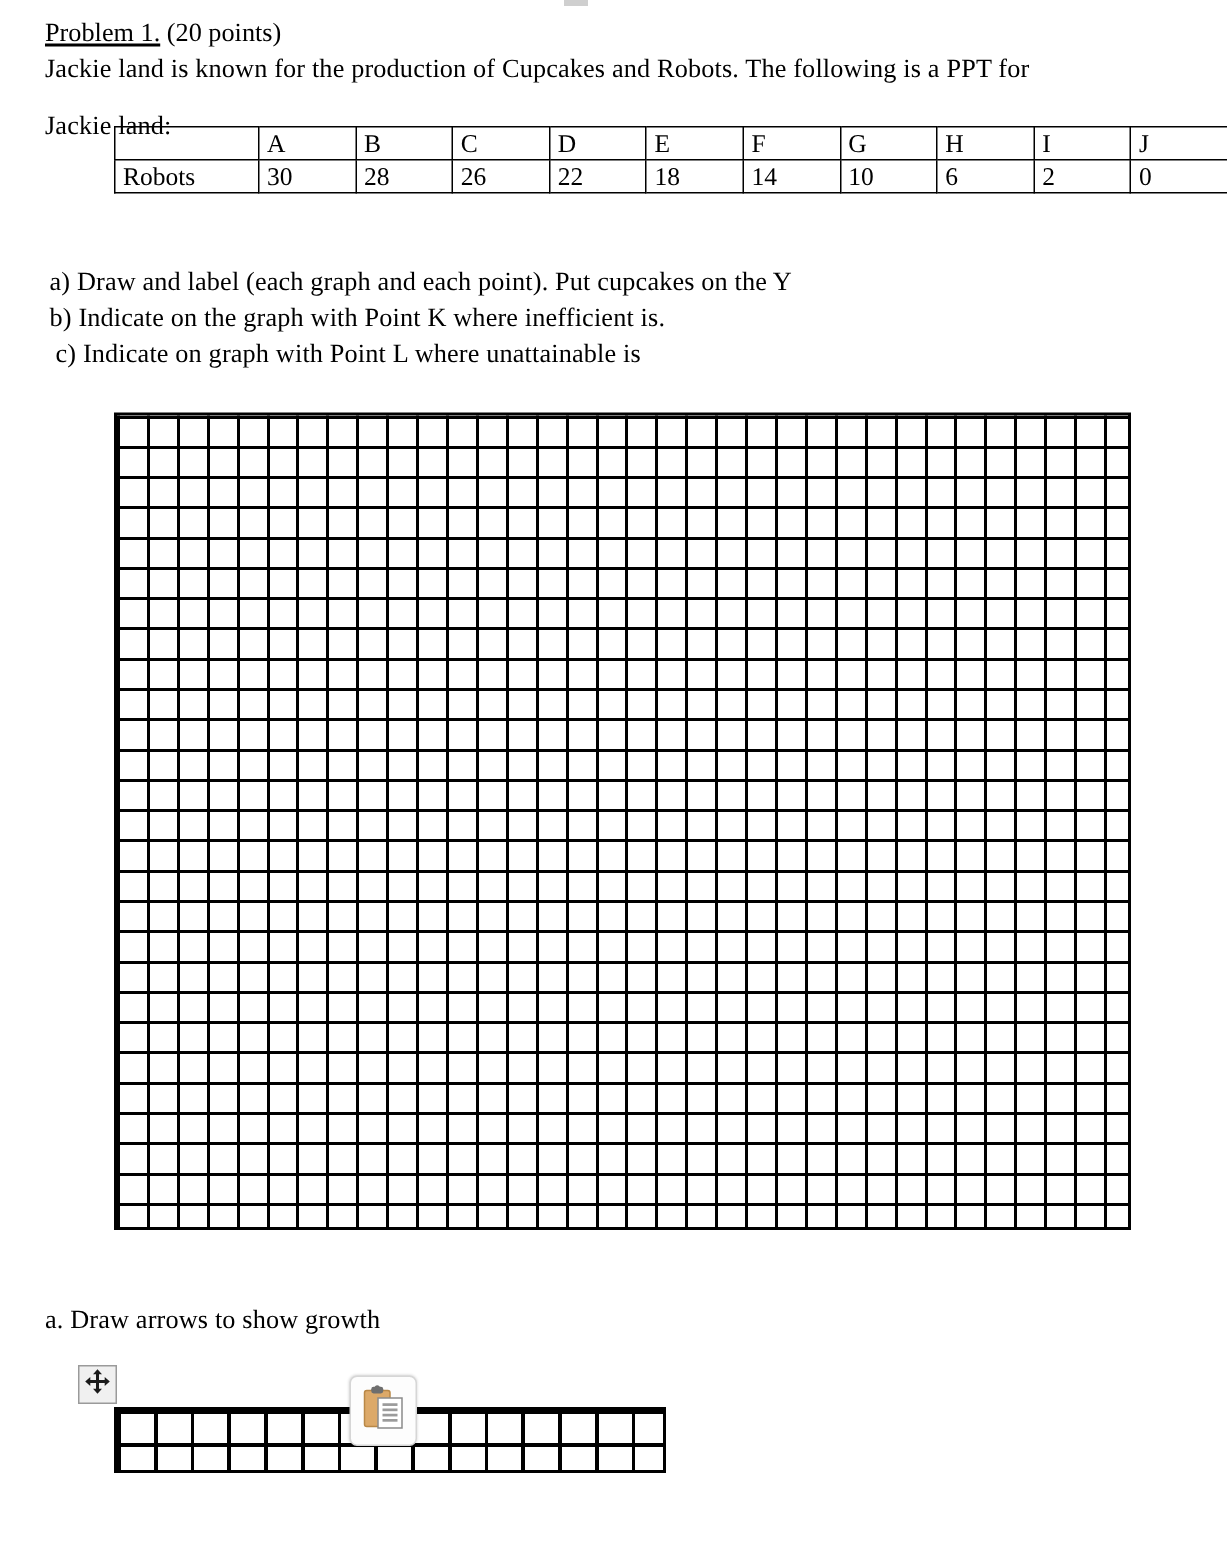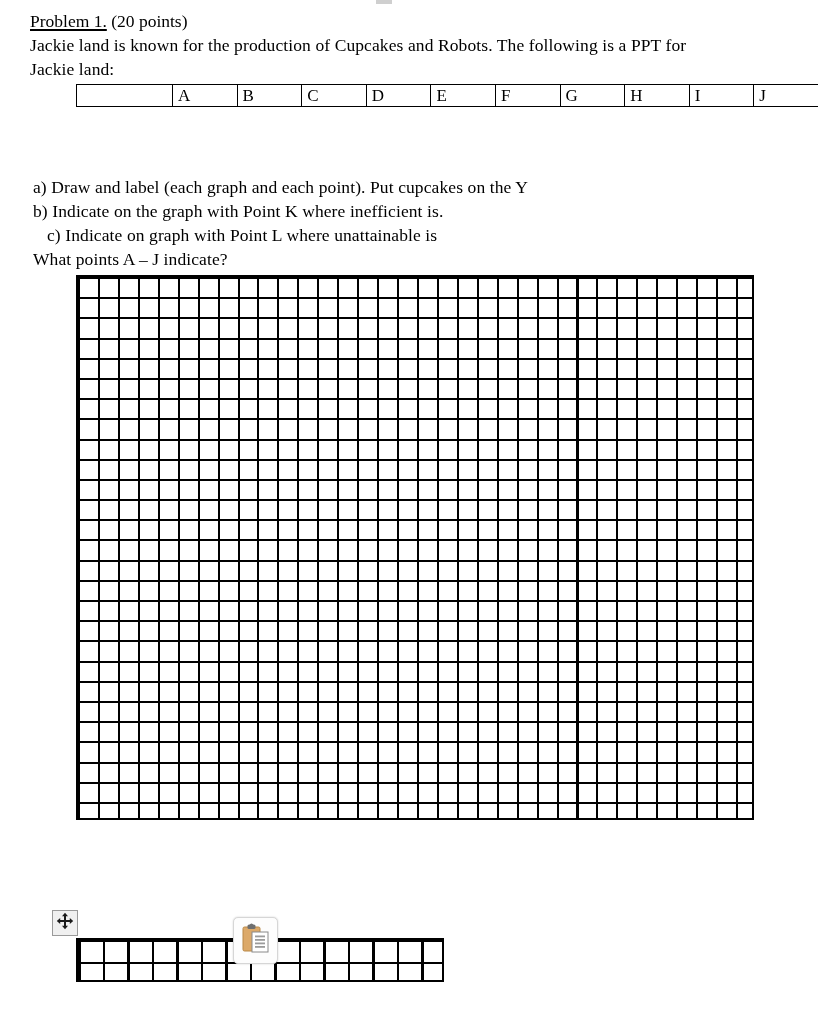--- a/index.html
+++ b/index.html
@@ -49,25 +49,25 @@
     line-height: 24px;
     white-space: nowrap;
   }
   .underlined-head .u {
     text-decoration: underline;
     text-decoration-thickness: 2px;
     text-underline-offset: 2px;
   }
 
   #line-intro-1 { left: 30px; top: 33px; }
-  #line-intro-2 { left: 30px; top: 57px; }
+  #line-intro-2 { left: 30px; top: 71px; }
 
   #line-a { left: 33px; top: 175px; }
   #line-b { left: 33px; top: 199px; font-family: Liberation Serif, serif; }
-  #line-c { left: 47px; top: 223px; }
+  #line-c { left: 37px; top: 223px; }
   #line-d { left: 33px; top: 247px; }
 
   #line-now   { left: 30px; top: 843px; }
   #line-ba    { left: 30px; top: 867px; }
   #line-bb    { left: 30px; top: 891px; }
 
   
   .ppt-table {
     position: absolute;
     left: 76px;
@@ -175,30 +175,43 @@
       <td class="datacol">B</td>
       <td class="datacol">C</td>
       <td class="datacol">D</td>
       <td class="datacol">E</td>
       <td class="datacol">F</td>
       <td class="datacol">G</td>
       <td class="datacol">H</td>
       <td class="datacol">I</td>
       <td class="datacol">J</td>
     </tr>
+    <tr>
+      <td class="rowlabel">Robots</td>
+      <td class="datacol">30</td>
+      <td class="datacol">28</td>
+      <td class="datacol">26</td>
+      <td class="datacol">22</td>
+      <td class="datacol">18</td>
+      <td class="datacol">14</td>
+      <td class="datacol">10</td>
+      <td class="datacol">6</td>
+      <td class="datacol">2</td>
+      <td class="datacol">0</td>
+    </tr>
   </tbody>
     </table>
 
   <div class="txt" id="line-a">a) Draw and label (each graph and each point). Put cupcakes on the Y</div>
   <div class="txt" id="line-b">b) Indicate on the graph with Point K where inefficient is.</div>
   <div class="txt" id="line-c">c) Indicate on graph with Point L where unattainable is</div>
-  <div class="txt" id="line-d">What points A – J indicate?</div>
 
   <div class="graph-grid"></div>
 
+  <div class="txt" id="line-ba">a. Draw arrows to show growth</div>
 
   <div class="move-handle">
     <span>
       <svg width="18" height="18" viewBox="0 0 18 18" aria-hidden="true">
         <path d="M9 0.8 L12 4.2 L10 4.2 L10 8 L13.8 8 L13.8 6 L17.2 9 L13.8 12 L13.8 10 L10 10 L10 13.8 L12 13.8 L9 17.2 L6 13.8 L8 13.8 L8 10 L4.2 10 L4.2 12 L0.8 9 L4.2 6 L4.2 8 L8 8 L8 4.2 L6 4.2 Z" fill="#1a1a1a"></path>
       </svg>
     </span>
   </div>
 
   <div class="mini-grid"></div>

